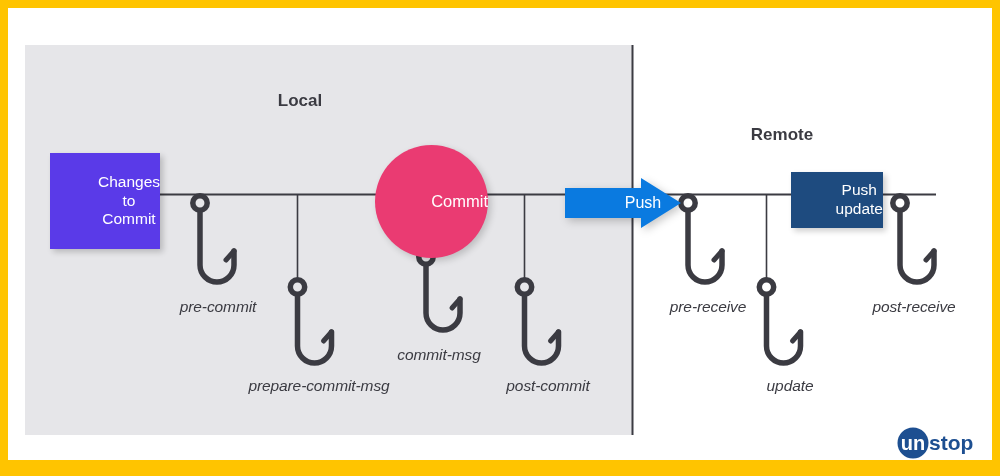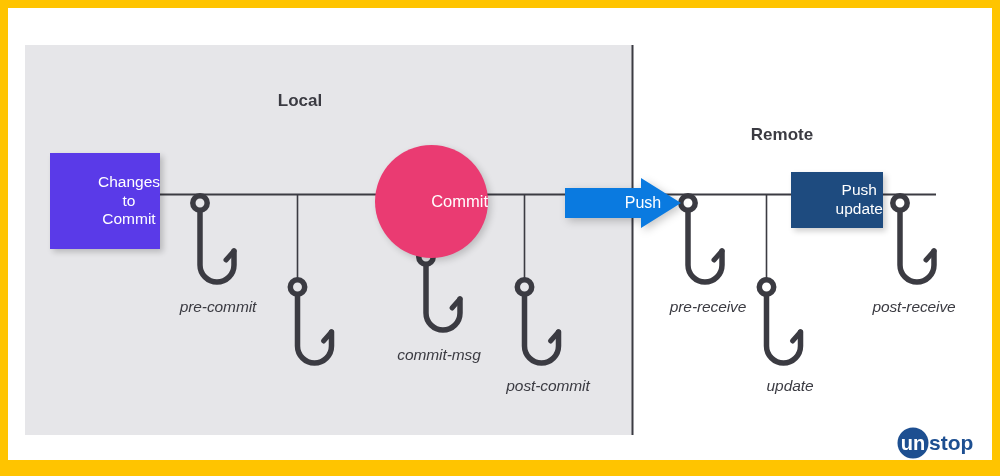--- a/index.html
+++ b/index.html
@@ -191,20 +191,21 @@
     </div>
 
     <div class="node-box" id="repo-box">
       <div>
         <div>Push</div>
         <div>update</div>
       </div>
     </div>
 
     <div class="label-text" style="left:210px;top:290px;">pre-commit</div>
+    <div class="label-text" style="left:311px;top:369px;">prepare-commit-msg</div>
     <div class="label-text" style="left:431px;top:338px;">commit-msg</div>
     <div class="label-text" style="left:540px;top:369px;">post-commit</div>
 
     <div class="label-text" style="left:700px;top:290px;">pre-receive</div>
     <div class="label-text" style="left:782px;top:369px;">update</div>
     <div class="label-text" style="left:906px;top:290px;">post-receive</div>
 
     <div id="logo">
       <svg viewBox="0 0 90 34" width="90" height="34">
         <circle cx="17" cy="17" r="15.5" fill="#1d4f91"></circle>

